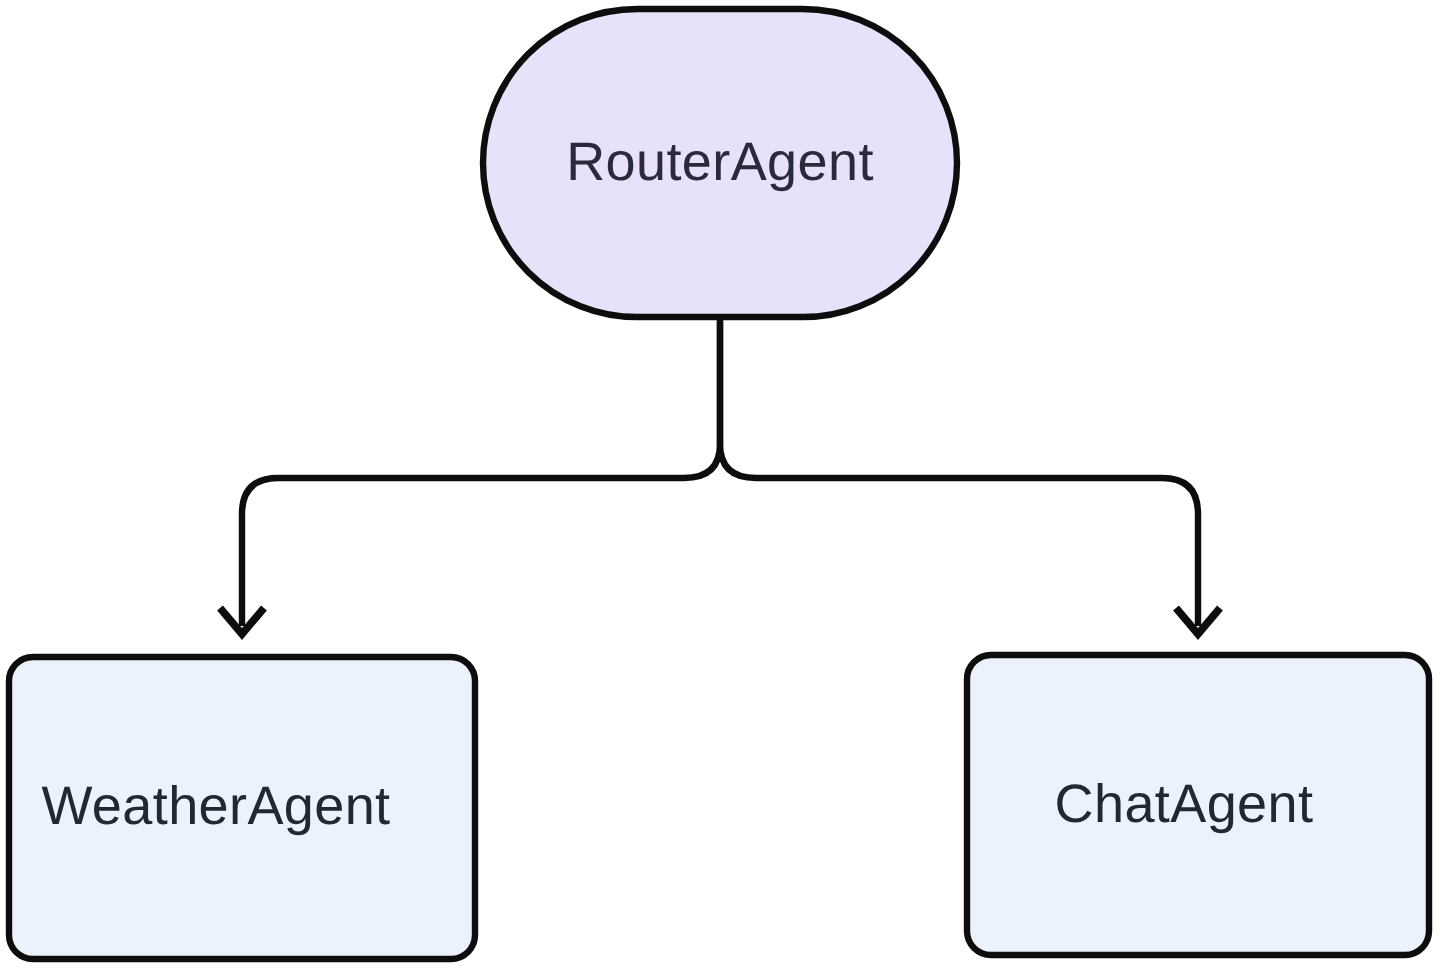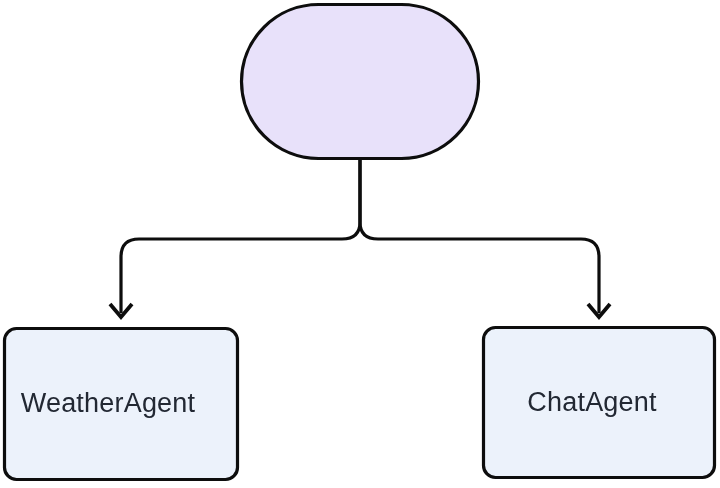--- a/index.html
+++ b/index.html
@@ -54,18 +54,19 @@
     <g>
       <path d="M 360 159 V 222 Q 360 239 378 239 H 581 Q 599 239 599 257 V 313" fill="none" stroke="#0d0d0d" stroke-width="3.2"></path>
       <polyline points="588,304 599,317 610,304" fill="none" stroke="#0d0d0d" stroke-width="3.8"></polyline>
     </g>
 
     <rect x="241.5" y="4.5" width="237" height="154" rx="77" ry="77" stroke="#0d0d0d" stroke-width="3.2" fill="#E8E1FA"></rect>
     <rect x="4.5" y="328.5" width="233" height="151" rx="12" ry="12" stroke="#0d0d0d" stroke-width="3.2" fill="#ECF2FB"></rect>
     <rect x="483.5" y="327.5" width="231" height="150" rx="12" ry="12" stroke="#0d0d0d" stroke-width="3.2" fill="#ECF2FB"></rect>
   </svg>
 
+  <div class="node-label label-router">RouterAgent</div>
 
   <div class="node-label label-weather">WeatherAgent</div>
 
   <div class="node-label label-chat">ChatAgent</div>
 
 </div>
 
 </body></html>

